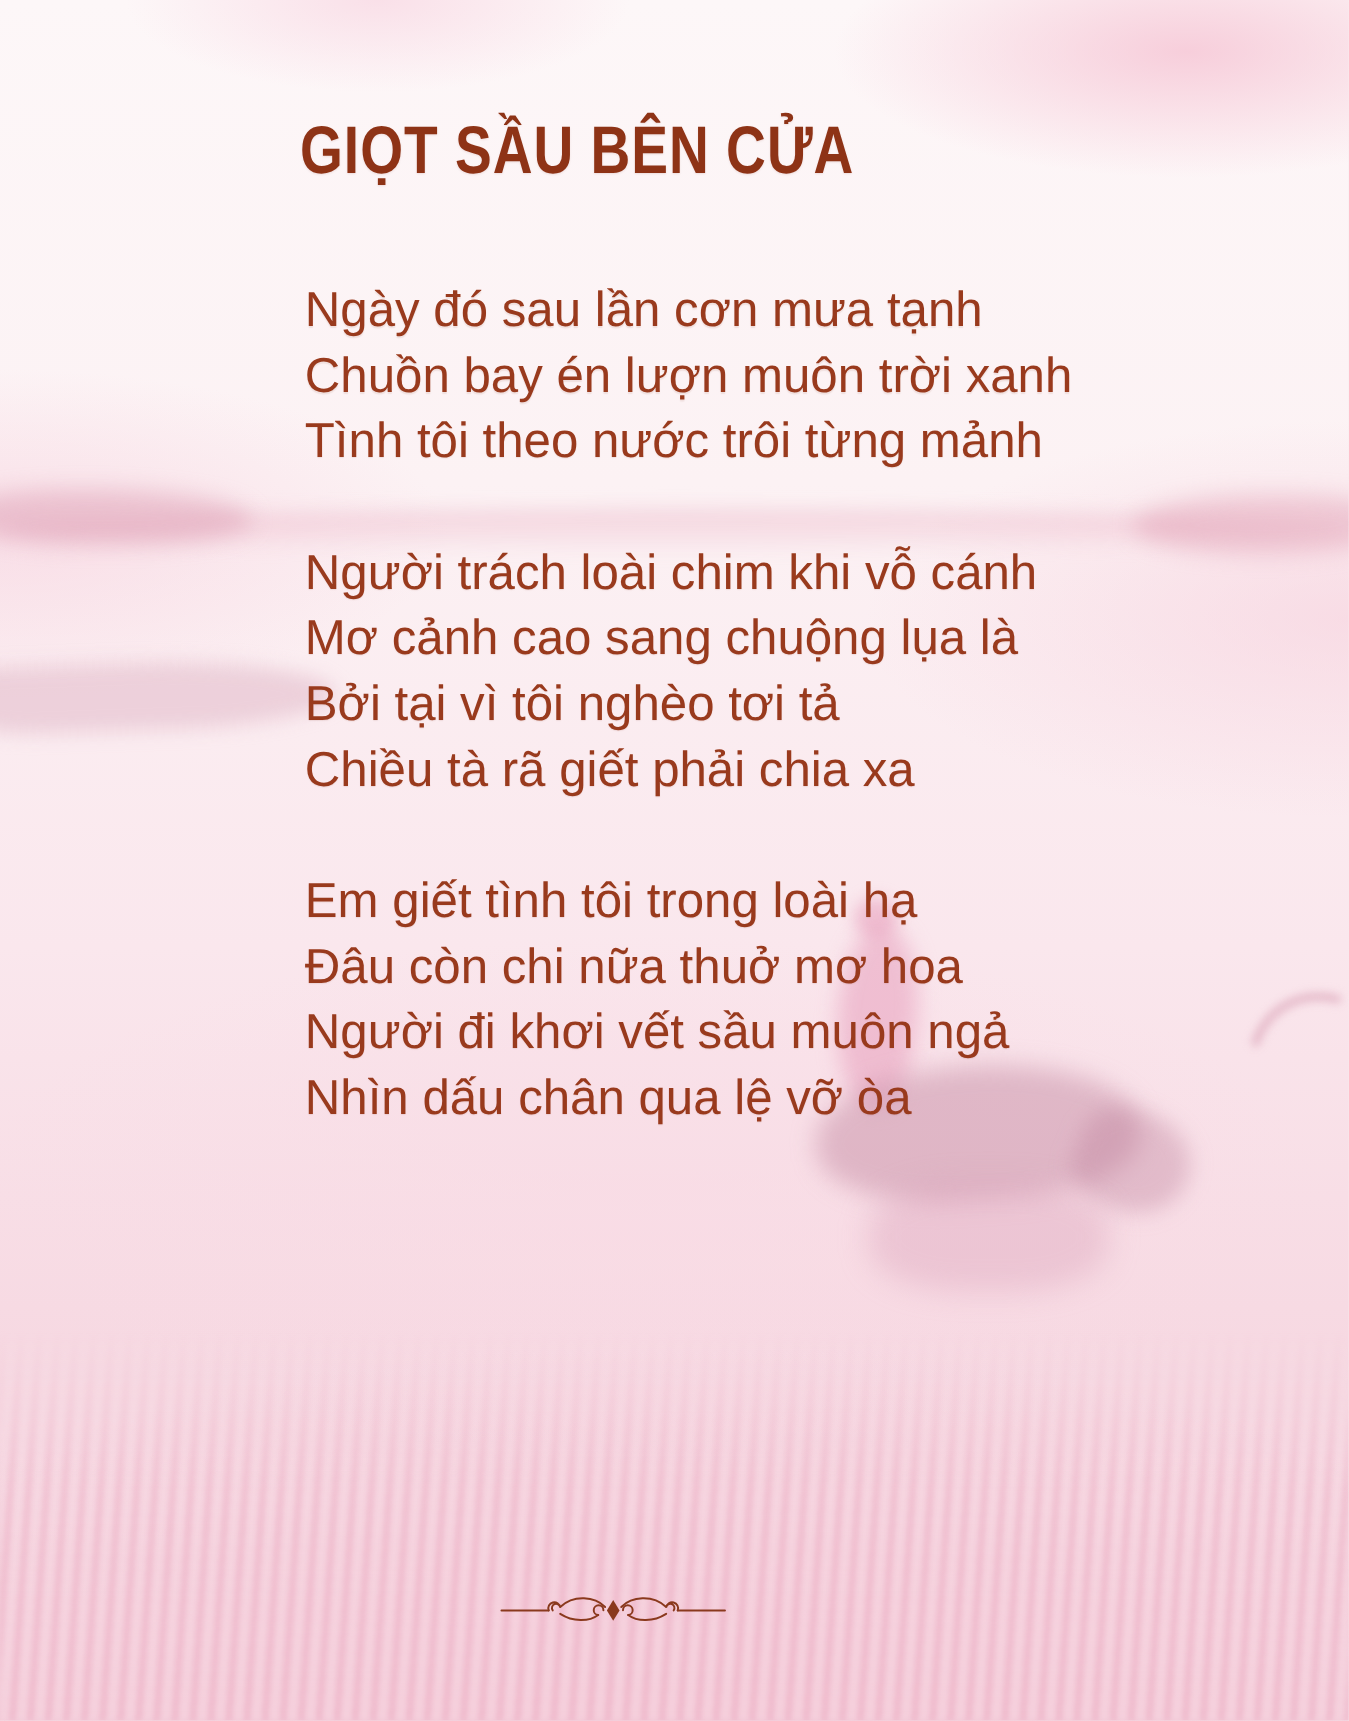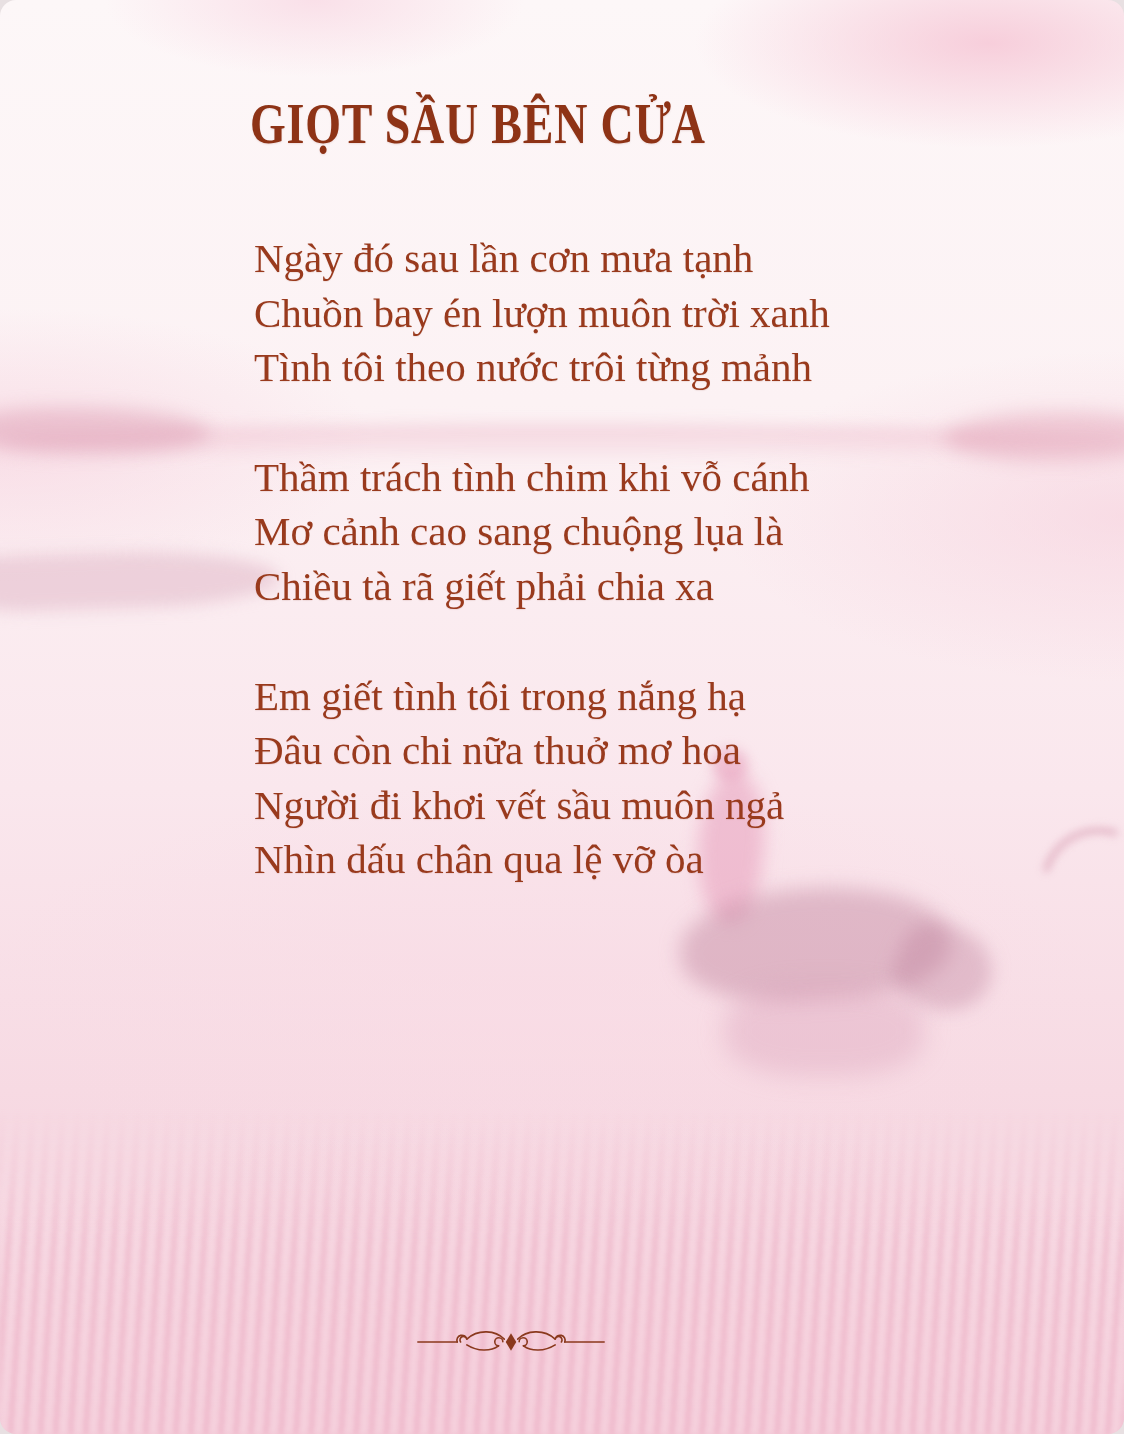--- a/index.html
+++ b/index.html
@@ -1,31 +1,30 @@
 <!DOCTYPE html>
 <html><head>
 <meta charset="utf-8">
 <style>
   html,body{margin:0;padding:0;background:#e8e0e2;}
   .page{
     position:relative;
     width:1124px;height:1434px;
     margin:0 auto;
     overflow:hidden;
-    font-family:Liberation Serif, serif;
+    font-family:Liberation Sans, sans-serif;
     background-color:#fdf4f6;
     background-image:
       radial-gradient(ellipse 420px 150px at 88% 3%,  rgba(246,199,214,0.85), transparent 70%),
       radial-gradient(ellipse 300px 110px at 28% 0%,  rgba(248,214,226,0.70), transparent 70%),
       radial-gradient(ellipse 520px 190px at 0% 31%,  rgba(246,206,220,0.55), transparent 72%),
       radial-gradient(ellipse 560px 230px at 100% 36%,rgba(245,201,216,0.50), transparent 72%),
       radial-gradient(ellipse 760px 300px at 48% 70%, rgba(249,219,229,0.55), transparent 75%),
       radial-gradient(ellipse 980px 420px at 50% 102%,rgba(242,194,210,0.90), transparent 82%),
       linear-gradient(180deg,#fdf7f8 0%,#fcf2f4 28%,#fae7ed 55%,#f7dae3 76%,#f3ccd9 100%);
-    border-radius: 16px;
   }
   
   .shape{position:absolute;pointer-events:none;}
   .horizon{
     left:0;top:424px;width:100%;height:34px;border-radius:50%;
     background:linear-gradient(180deg,rgba(230,164,186,0.38),rgba(244,204,218,0.18));
     filter:blur(7px);
   }
   .treeline-left{
     left:-30px;top:408px;width:240px;height:46px;border-radius:40% 60% 50% 50%;
@@ -118,26 +117,27 @@
 
   <h1 class="title">GIỌT SẦU BÊN CỬA</h1>
 
   <div class="poem">
     <div class="stanza">
       <div class="line">Ngày đó sau lần cơn mưa tạnh</div>
       <div class="line">Chuồn bay én lượn muôn trời xanh</div>
       <div class="line">Tình tôi theo nước trôi từng mảnh</div>
     </div>
     <div class="stanza">
-      <div class="line">Thầm trách tình chim khi vỗ cánh</div>
+      <div class="line">Người trách loài chim khi vỗ cánh</div>
       <div class="line">Mơ cảnh cao sang chuộng lụa là</div>
+      <div class="line">Bởi tại vì tôi nghèo tơi tả</div>
       <div class="line">Chiều tà rã giết phải chia xa</div>
     </div>
     <div class="stanza">
-      <div class="line">Em giết tình tôi trong nắng hạ</div>
+      <div class="line">Em giết tình tôi trong loài hạ</div>
       <div class="line">Đâu còn chi nữa thuở mơ hoa</div>
       <div class="line">Người đi khơi vết sầu muôn ngả</div>
       <div class="line">Nhìn dấu chân qua lệ vỡ òa</div>
     </div>
   </div>
 
   <div class="divider">
     <svg viewBox="0 0 200 40" aria-hidden="true">
       <g stroke="#8a391d" fill="none" stroke-width="1.7" stroke-linecap="round">
 

